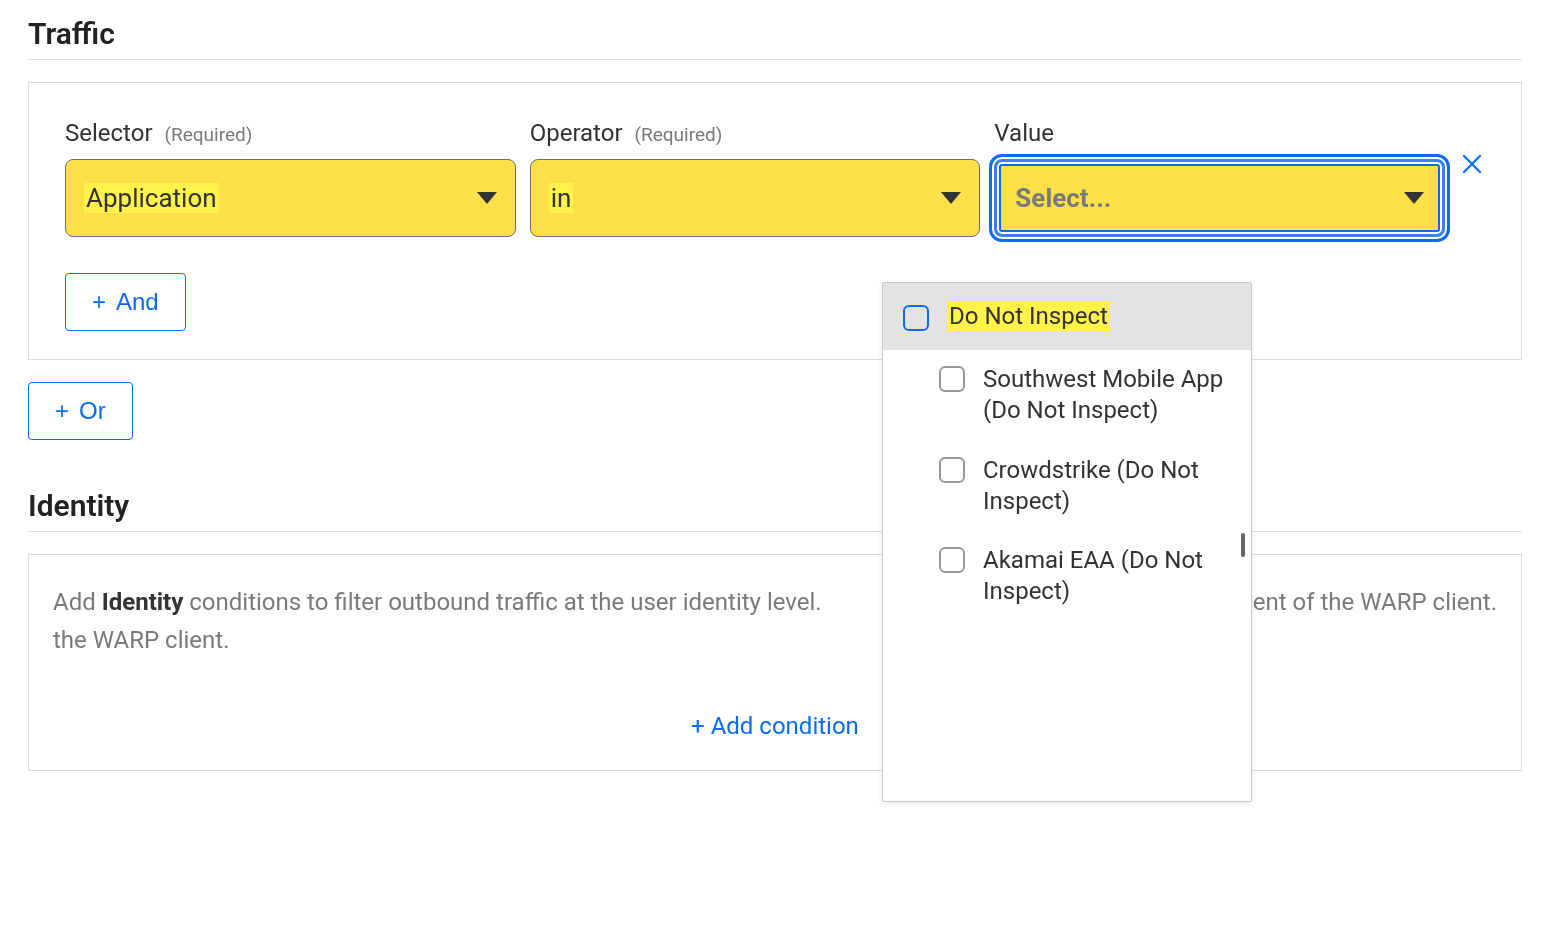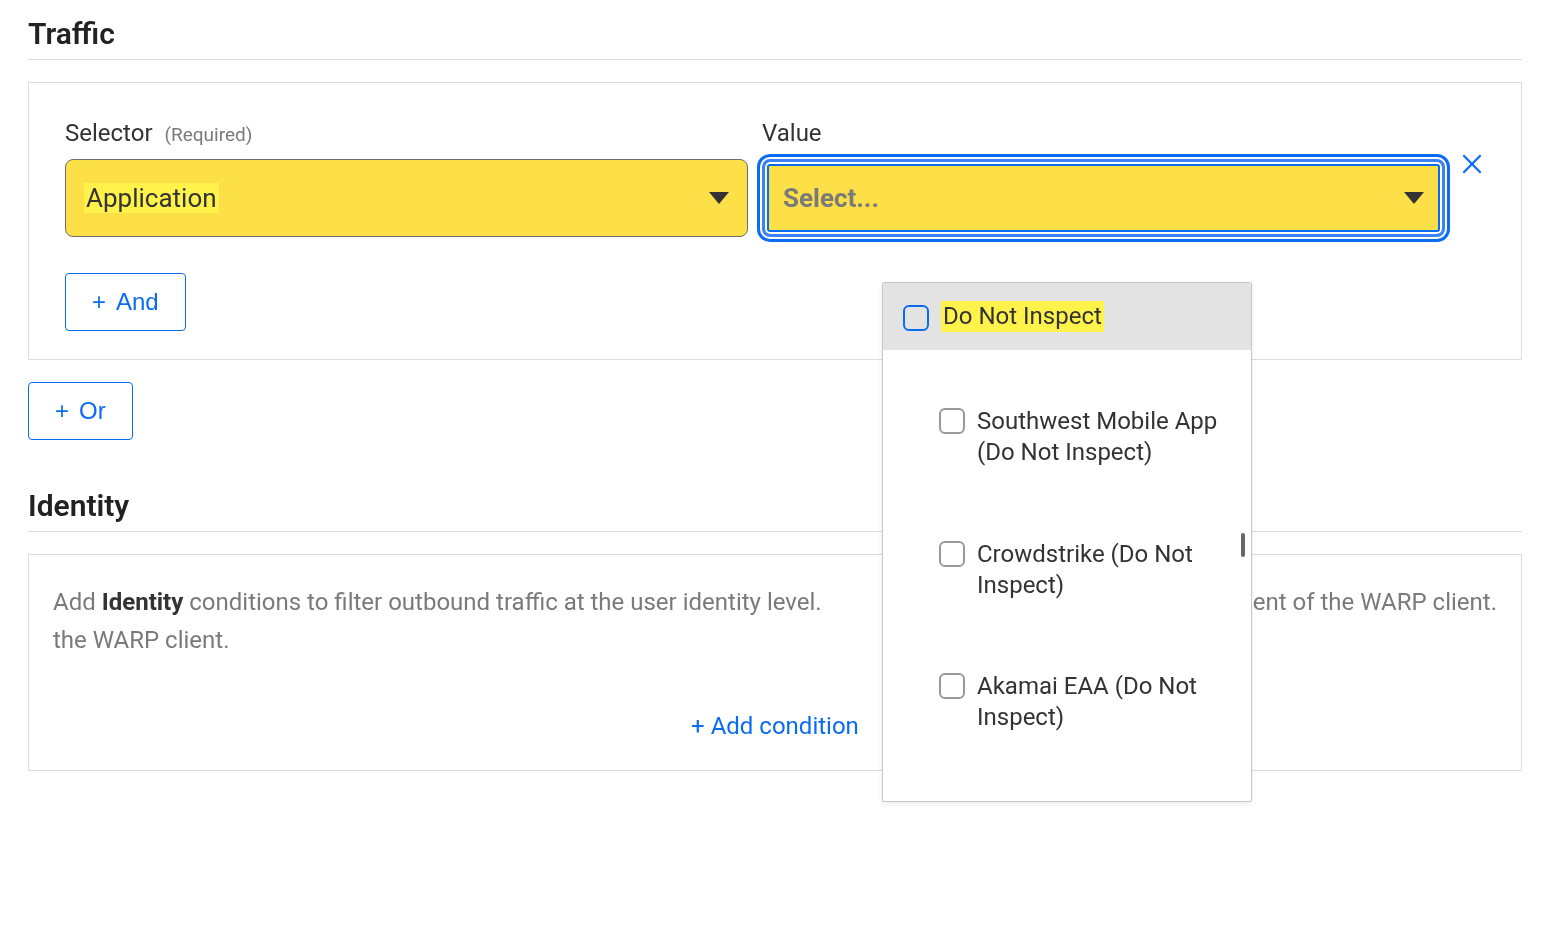--- a/index.html
+++ b/index.html
@@ -122,28 +122,28 @@
     background: #fff;
     border: 1px solid #c8c8c8;
     border-radius: 2px;
     z-index: 10;
     overflow-y: auto;
     box-shadow: 0 2px 6px rgba(0,0,0,0.08);
   }
   .opt {
     display: flex;
     align-items: center;
-    gap: 12px;
+    gap: 18px;
     padding: 18px 20px;
     font-size: 24px;
     color: #333;
     cursor: pointer;
   }
   .opt.hovered { background: #e3e3e3; }
-  .opt.sub { padding-left: 56px; align-items: flex-start; padding-top: 14px; padding-bottom: 14px; margin-top: 42px; }
+  .opt.sub { padding-left: 56px; align-items: flex-start; padding-top: 14px; padding-bottom: 14px; }
   .chk {
     width: 26px; height: 26px;
     border: 2px solid #999;
     border-radius: 6px;
     flex-shrink: 0;
     margin-top: 2px;
   }
   .chk.primary { border-color: #0a6cf1; }
   .opt-label { word-break: break-word; line-height: 1.3; }
   
@@ -168,20 +168,29 @@
     <div class="field">
       <div class="field-label">
         <span>Selector</span>&nbsp;&nbsp;<span class="required">(Required)</span>
       </div>
       <div class="select-box">
         <span class="hl">Application</span>
         <span class="chevron"></span>
       </div>
     </div>
     <div class="field">
+      <div class="field-label">
+        <span>Operator</span>&nbsp;&nbsp;<span class="required">(Required)</span>
+      </div>
+      <div class="select-box">
+        <span class="hl">in</span>
+        <span class="chevron"></span>
+      </div>
+    </div>
+    <div class="field">
       <div class="field-label">Value</div>
       <div class="select-box focused">
         <span class="placeholder">Select...</span>
         <span class="chevron"></span>
       </div>
     </div>
     <div class="close-x">
       <svg width="26" height="26" viewBox="0 0 24 24" fill="none" stroke="#0a6cf1" stroke-width="2">
           <line x1="4" y1="4" x2="20" y2="20"></line>
           <line x1="20" y1="4" x2="4" y2="20"></line>

